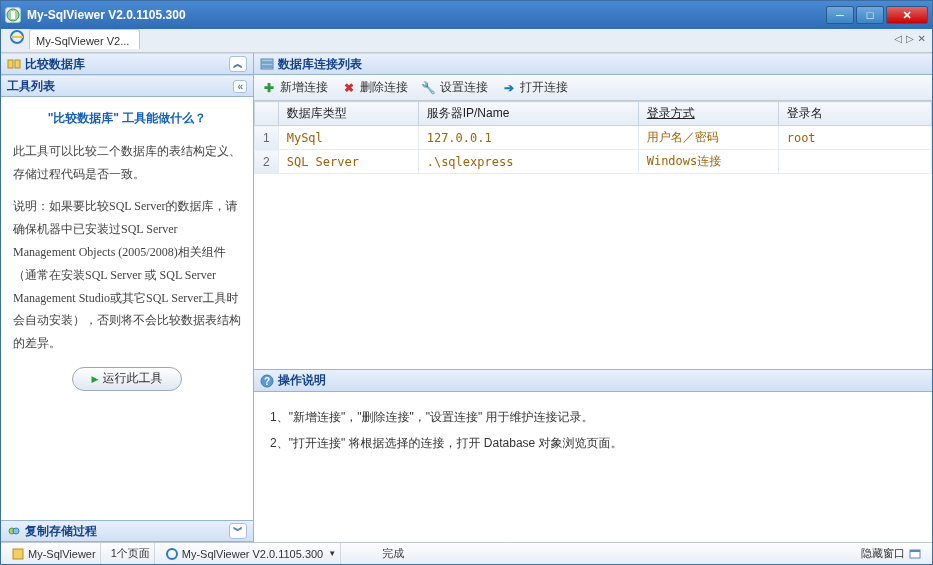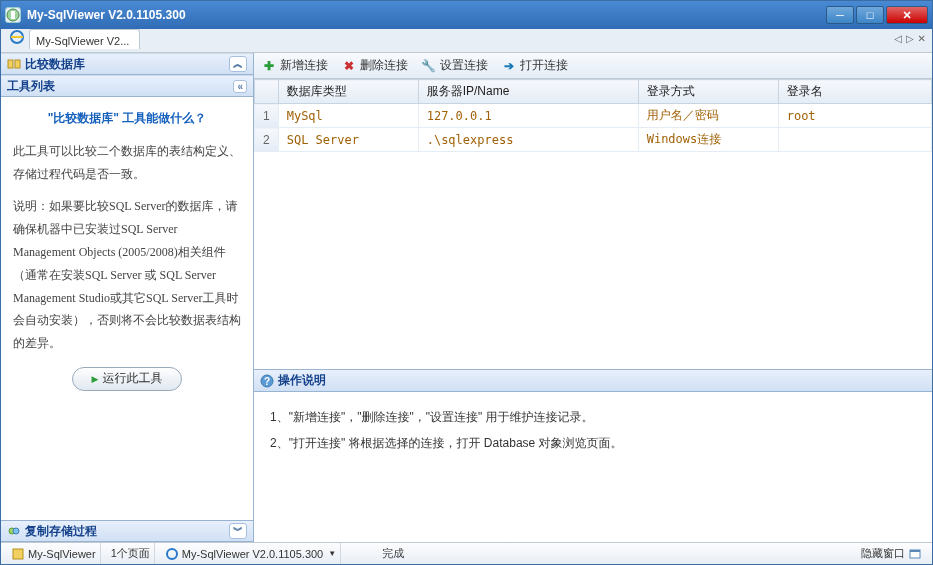--- a/index.html
+++ b/index.html
@@ -117,20 +117,30 @@
               <circle cx="5" cy="7" r="3" fill="#a0d468" stroke="#5a9a38"></circle>
               <circle cx="9" cy="7" r="3" fill="#7ec0ee" stroke="#3a80b8"></circle>
             </svg>
         </span>
         <span>复制存储过程</span>
         <span class="chev">︾</span>
       </div>
     </div>
 
     <div class="rightcol">
+      <div class="panelhdr">
+        <span class="hicon">
+          <svg width="14" height="14" viewBox="0 0 14 14">
+              <rect x="1" y="2" width="12" height="3" fill="#a8c8e8" stroke="#5a88b8"></rect>
+              <rect x="1" y="6" width="12" height="3" fill="#a8c8e8" stroke="#5a88b8"></rect>
+              <rect x="1" y="10" width="12" height="2" fill="#a8c8e8" stroke="#5a88b8"></rect>
+            </svg>
+        </span>
+        <span>数据库连接列表</span>
+      </div>
       <div class="toolbar">
         <div class="tbtn add">
           <span class="ticon2">✚</span>
           <span>新增连接</span>
         </div>
         <div class="tbtn del">
           <span class="ticon2">✖</span>
           <span>删除连接</span>
         </div>
         <div class="tbtn set">
@@ -142,21 +152,21 @@
           <span>打开连接</span>
         </div>
       </div>
       <div class="grid">
         <table>
           <thead>
             <tr>
               <th class="rownum"></th>
               <th style="width:140px;font-family:Liberation Mono, monospace;">数据库类型</th>
               <th style="width:220px;">服务器IP/Name</th>
-              <th style="width:140px;">登录方式</th>
+              <th style="width:140px;text-decoration:underline;">登录方式</th>
               <th>登录名</th>
             </tr>
           </thead>
           <tbody>
             <tr>
               <td class="rownum">1</td>
               <td>MySql</td>
               <td>127.0.0.1</td>
               <td>用户名／密码</td>
               <td>root</td>

